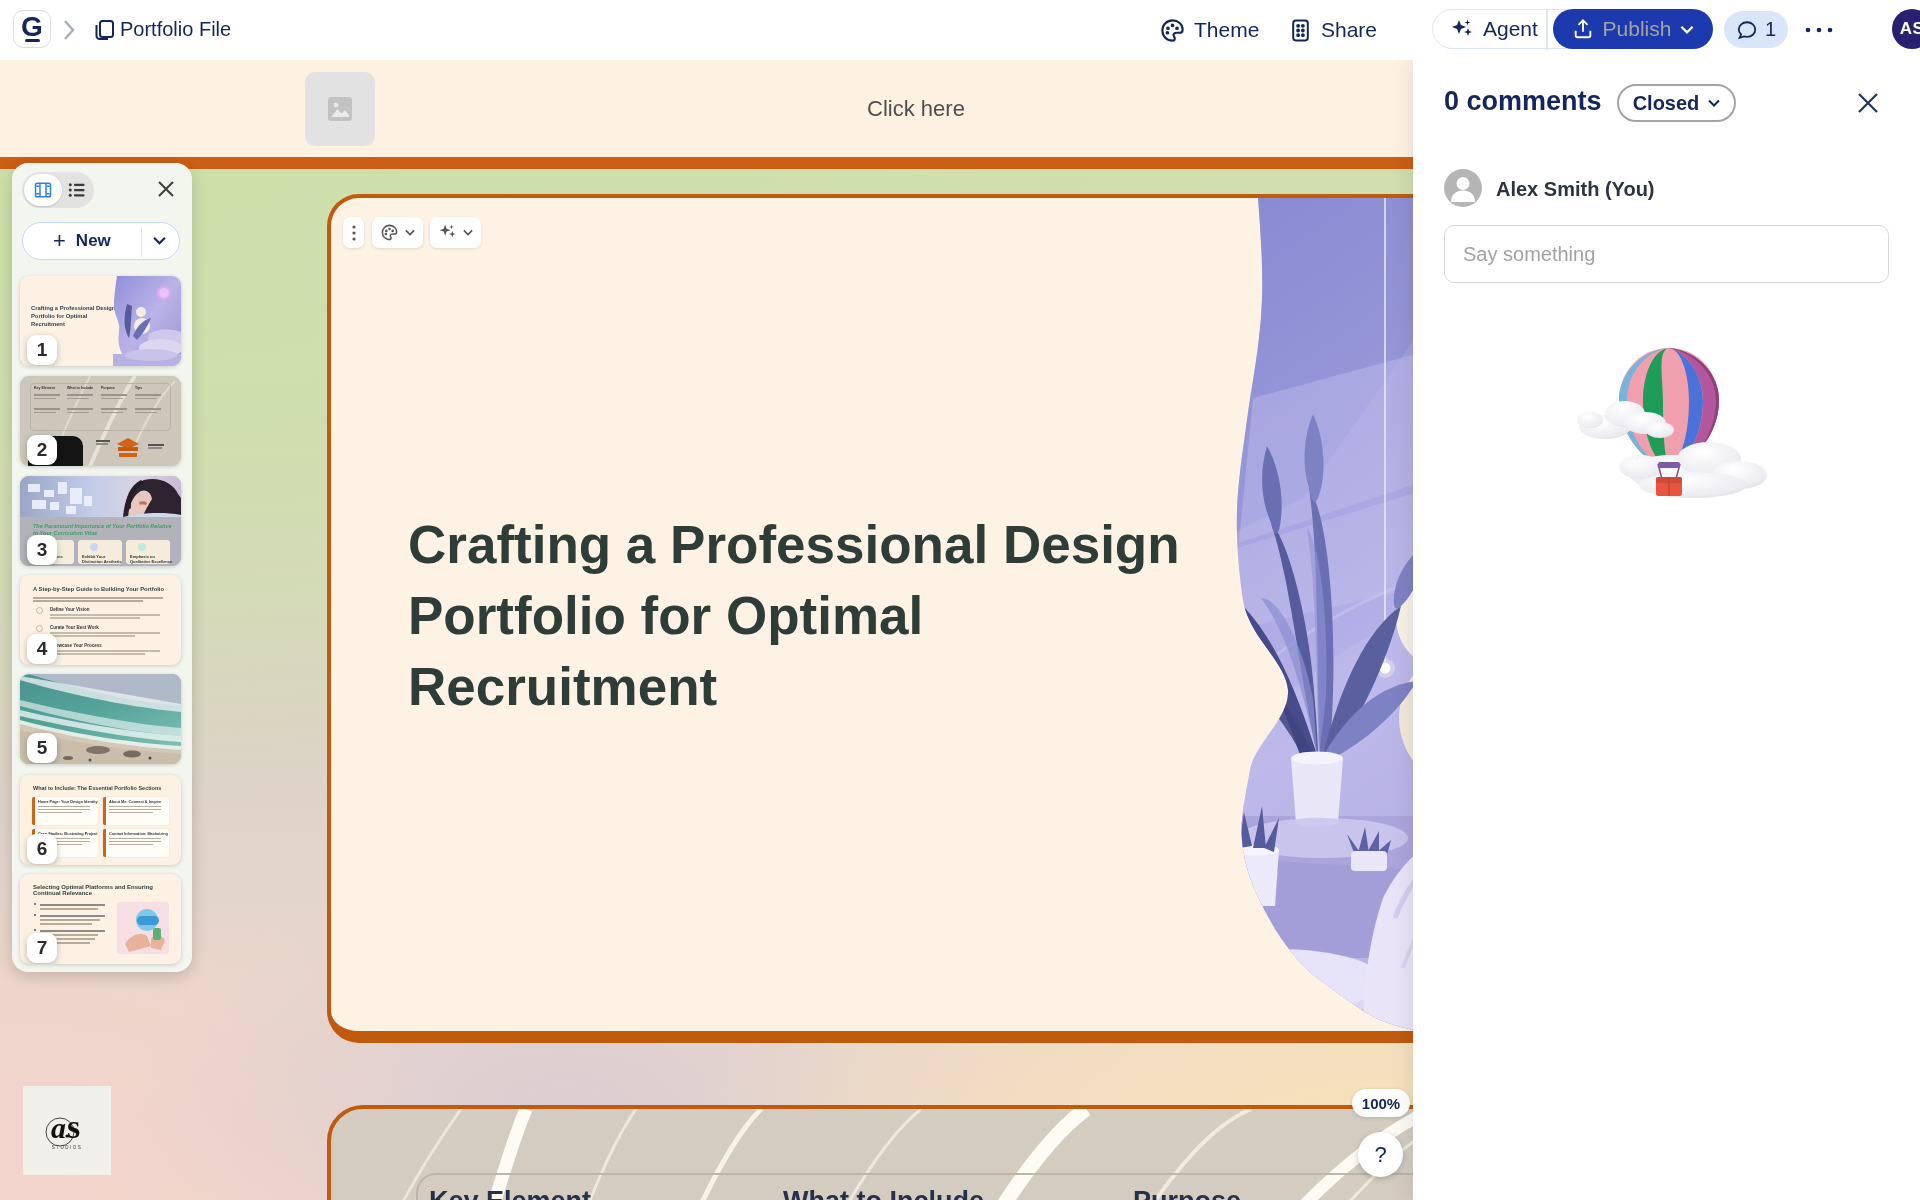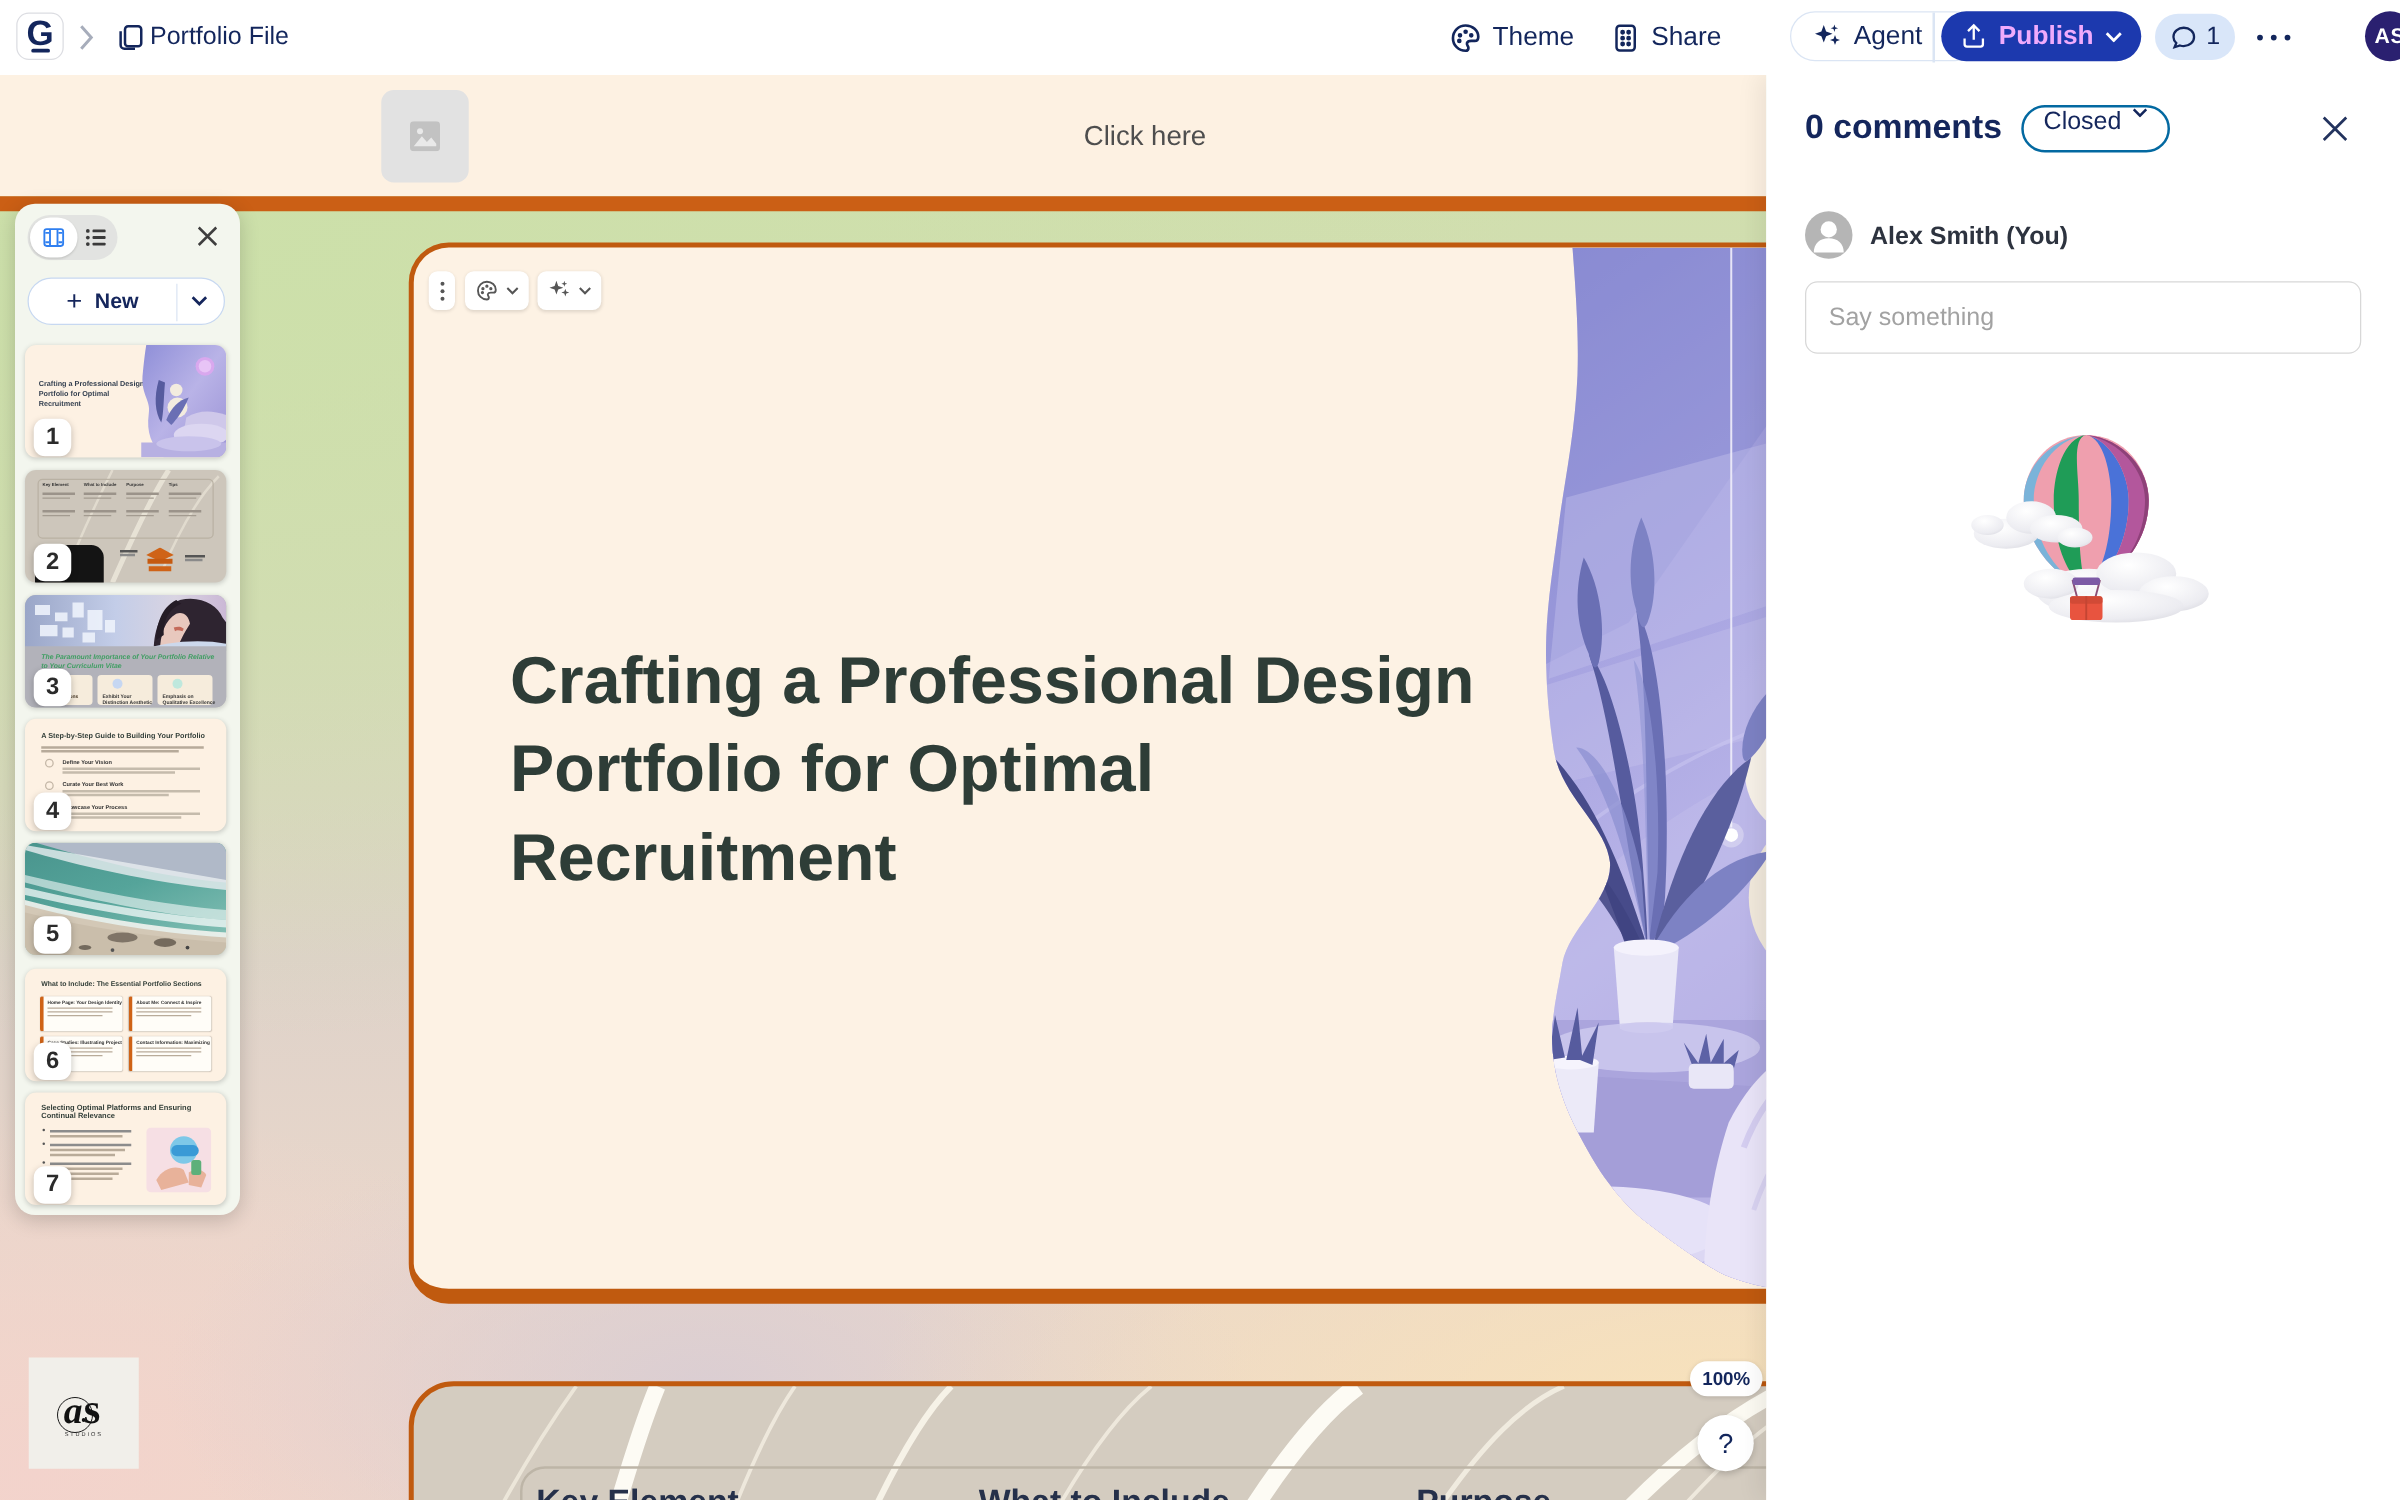--- a/index.html
+++ b/index.html
@@ -7,21 +7,21 @@
 
 
 #topbar { position:absolute; left:0; top:0; width:1920px; height:60px; background:#fff; z-index:50; }
 #logo { position:absolute; left:13px; top:10px; width:38px; height:38px; border:1px solid #dcdde2; border-radius:10px; background:#fff; }
 #logo .g { position:absolute; left:0; top:0px; width:100%; text-align:center; font-size:28px; font-weight:700; color:#13265c; }
 #logo .bar { position:absolute; left:11px; bottom:5px; width:15px; height:3.5px; border-radius:2px; background:#13265c; }
 #crumb-chev { position:absolute; left:63px; top:19px; width:12px; height:22px; }
 #doc-icon { position:absolute; left:92px; top:18px; }
 #doc-title { position:absolute; left:120px; top:18px; font-size:20px; font-weight:500; color:#13265c; }
 .tb-item { position:absolute; top:0px; height:60px; display:flex; align-items:center; gap:8px; color:#13265c; font-size:21px; font-weight:500; }
-#publish { position:absolute; left:1553px; top:9px; width:160px; height:40px; background:#1c39ae; border-radius:22px; color:#f0abfc; display:flex; align-items:center; justify-content:center; gap:9px; font-size:21px; font-weight:700;text-align:right; }
+#publish { position:absolute; left:1553px; top:9px; width:160px; height:40px; background:#1c39ae; border-radius:22px; color:#a3a3a3; display:flex; align-items:center; justify-content:center; gap:9px; font-size:21px; font-weight:400;text-align:right; }
 #agentpill { position:absolute; left:1432px; top:9px; width:152px; height:40px; background:#fff; border:1.5px solid #dbe5f4; border-radius:22px; display:flex; align-items:center; }
 #commentpill { position:absolute; left:1724px; top:11px; width:64px; height:37px; background:#d9e6f9; border-radius:19px; display:flex; align-items:center; justify-content:center; gap:7px; color:#13265c; font-size:20px; font-weight:500;}
 #avatar-as { position:absolute; left:1892px; top:9px; width:40px; height:40px; border-radius:50%; background:#2a2070; color:#fff; font-size:17px; font-weight:700; display:flex; align-items:center; justify-content:center; letter-spacing:0.5px;}
 #dots3 { position:absolute; left:1804px; top:27px; width:30px; height:6px; }
 
 
 #canvas { position:absolute; left:0; top:60px; width:1413px; height:1140px; overflow:hidden;
   background:
    radial-gradient(1100px 520px at 97% 95%, #f8e2ba 0%, rgba(248,226,186,0) 62%),
    radial-gradient(620px 300px at 40% 92%, rgba(216,204,212,0.85) 0%, rgba(216,204,212,0) 70%),
@@ -66,21 +66,21 @@
 
 #logocard { position:absolute; left:23px; top:1026px; width:88px; height:89px; background:#f1efea; display:flex; align-items:center; justify-content:center; }
 
 
 #zoompill { position:absolute; left:1352px; top:1029px; width:58px; height:28px; background:#fff; border-radius:15px; color:#13265c; font-size:15px; font-weight:700; display:flex; align-items:center; justify-content:center; box-shadow:0 1px 4px rgba(0,0,0,0.15);}
 #helpbtn { position:absolute; left:1358px; top:1072px; width:45px; height:45px; background:#fff; border-radius:50%; color:#13265c; font-size:22px; font-weight:500; display:flex; align-items:center; justify-content:center; box-shadow:0 2px 6px rgba(0,0,0,0.2);}
 
 
 #comments { position:absolute; left:1413px; top:60px; width:507px; height:1140px; background:#fff; box-shadow:-6px 0 18px rgba(0,0,0,0.07); z-index:40; }
 #c-title { position:absolute; left:31px; top:26px; font-size:27px; font-weight:700; color:#14265c; }
-#closedpill { position:absolute; left:204px; top:24px; width:119px; height:38px; border:2px solid #0369a1; border-radius:20px; display:flex; justify-content:center; gap:9px; color:#14265c; font-size:20px; font-weight:400; }
+#closedpill { position:absolute; left:204px; top:24px; width:119px; height:38px; border:2px solid #a3a3a3; border-radius:20px; display:flex; align-items:center; justify-content:center; gap:9px; color:#14265c; font-size:20px; font-weight:700; }
 #c-x { position:absolute; left:443px; top:31px; width:24px; height:24px; }
 #c-av { position:absolute; left:31px; top:109px; width:38px; height:38px; border-radius:50%; background:#b5b5b5; overflow:hidden;}
 #c-name { position:absolute; left:83px; top:118px; font-size:20px; font-weight:700; color:#2d333f; }
 #c-input { position:absolute; left:31px; top:165px; width:445px; height:58px; border:1.5px solid #d8d8d8; border-radius:10px; background:#fff; }
 #c-ph { position:absolute; left:49px; top:183px; font-size:20px; color:#a2a2a2; }
 #balloonwrap { position:absolute; left:130px; top:275px; width:250px; height:230px; }
 #nocc { position:absolute; left:0; top:455px; width:507px; text-align:center; font-size:25px; font-weight:700; color:#17265c; }
 #tryc { position:absolute; left:0; top:497px; width:507px; text-align:center; font-size:19px; color:#484848; }
 </style>
 </head>

